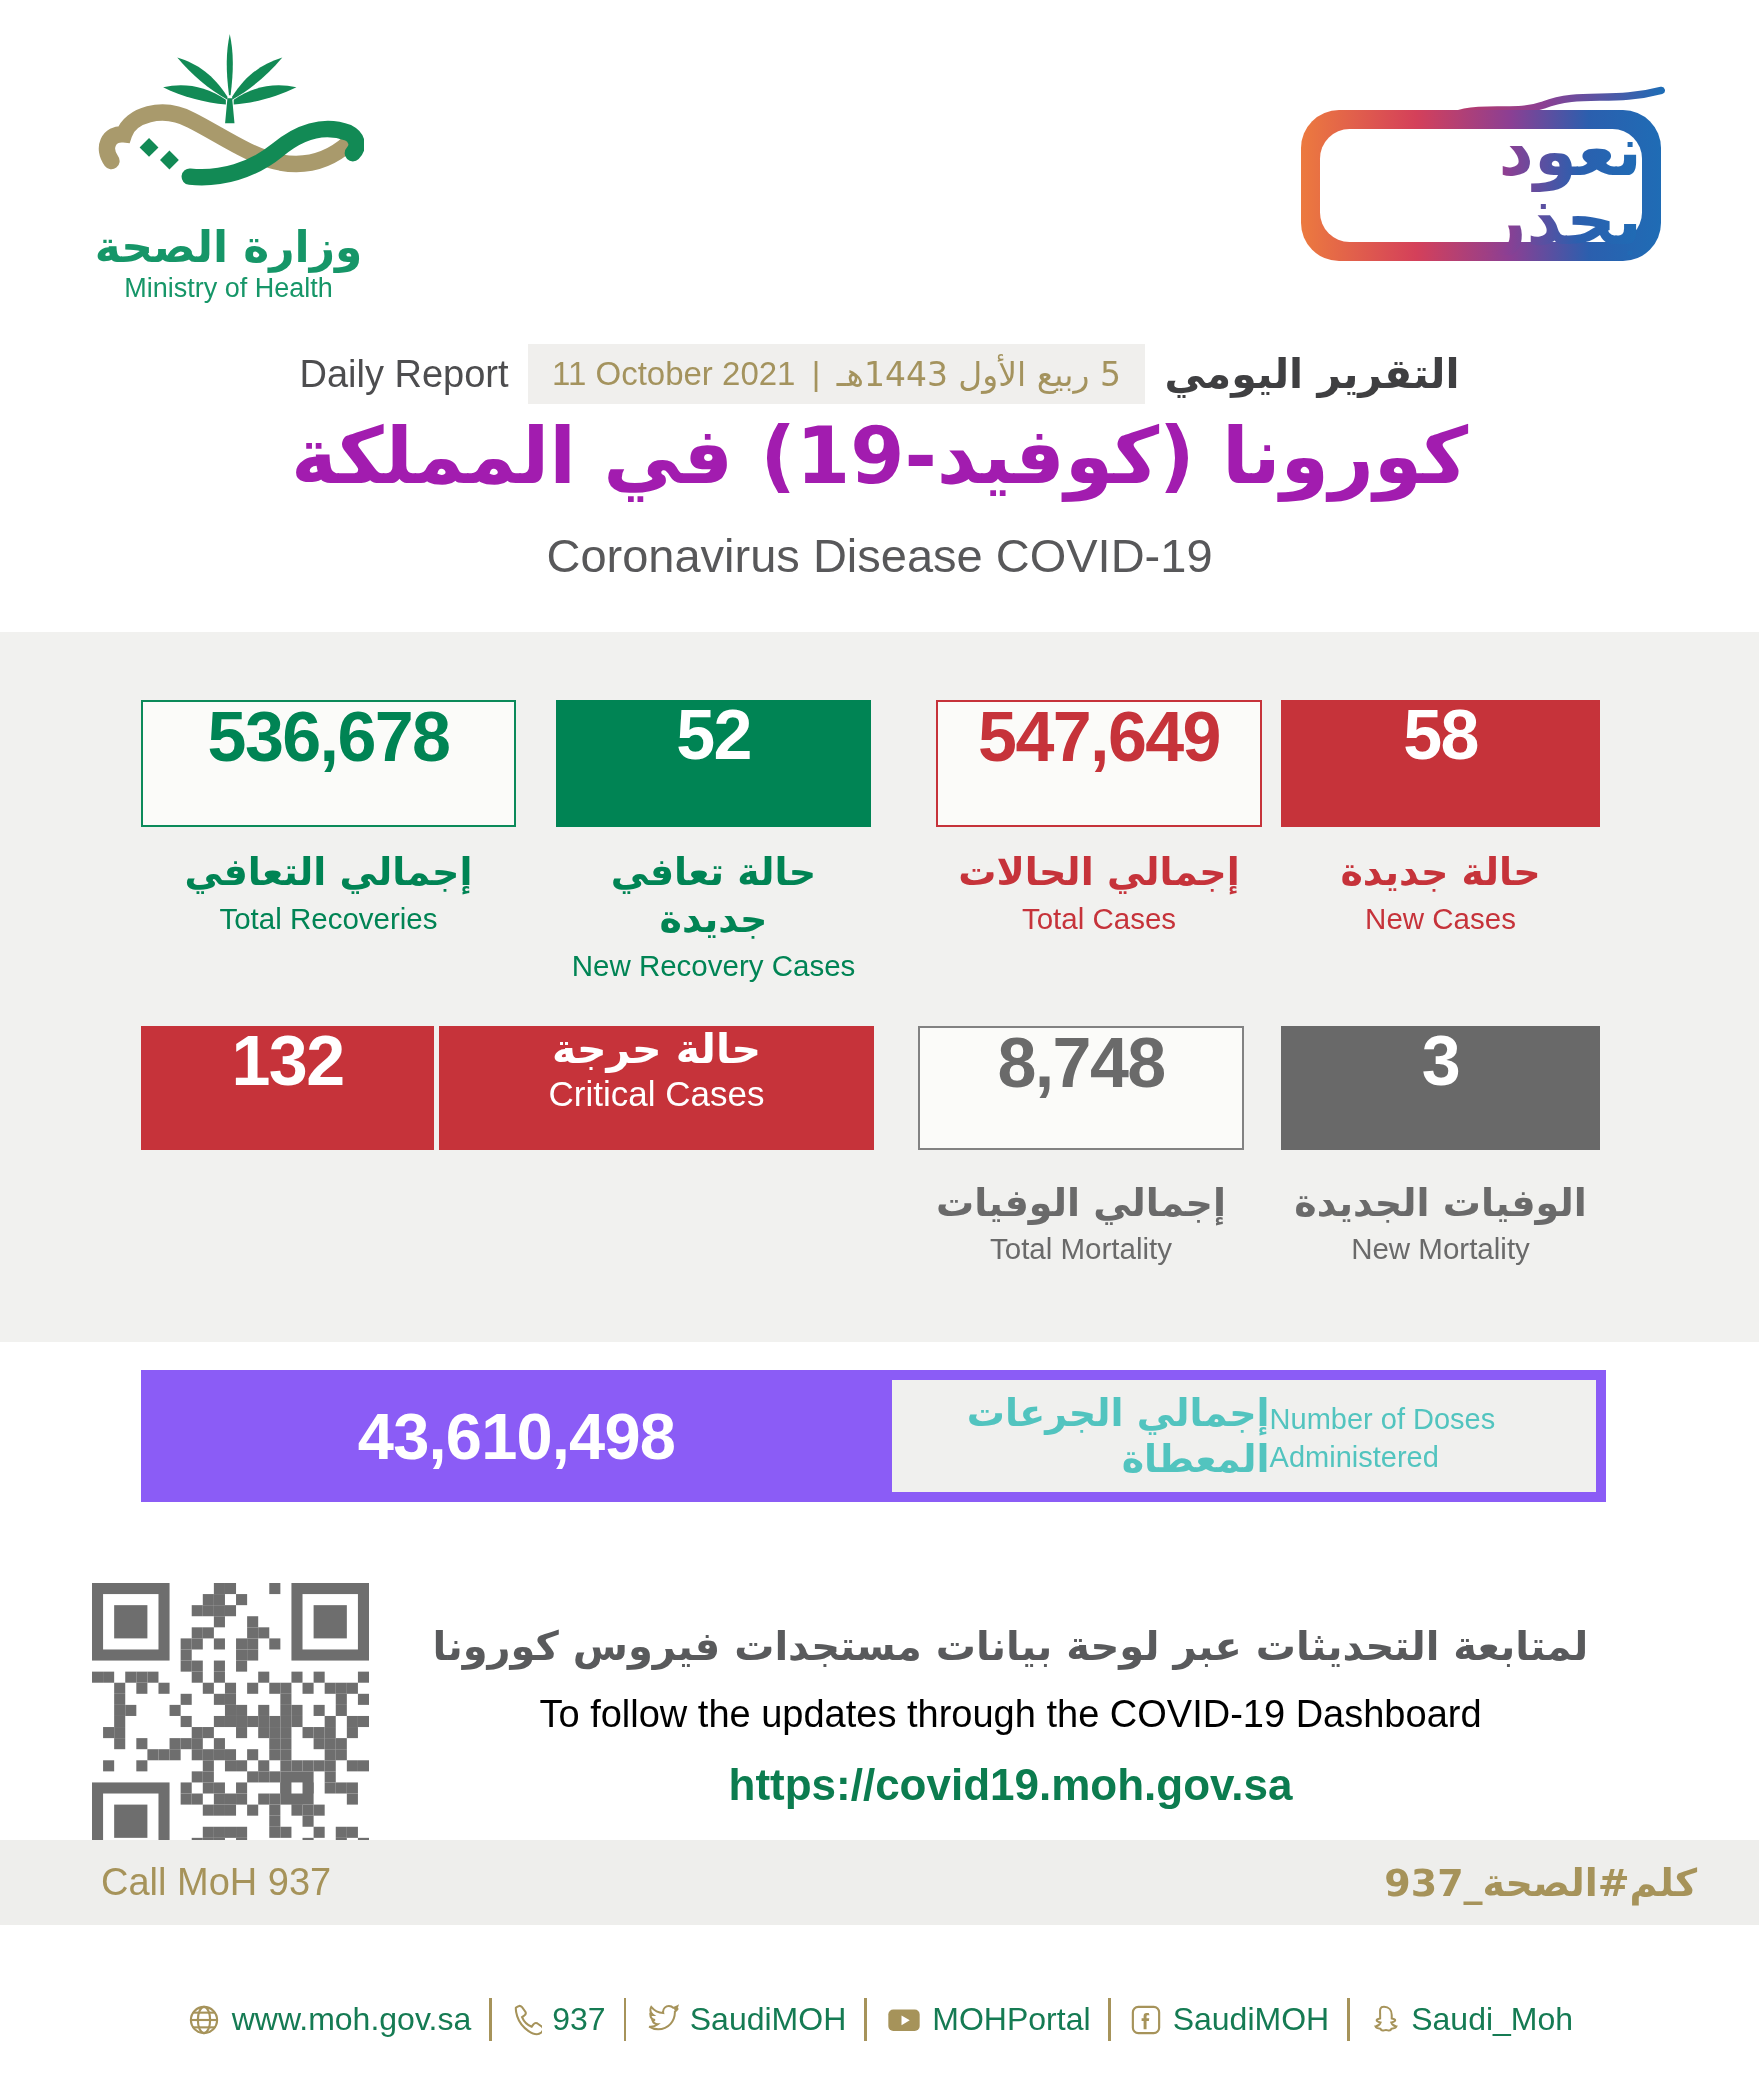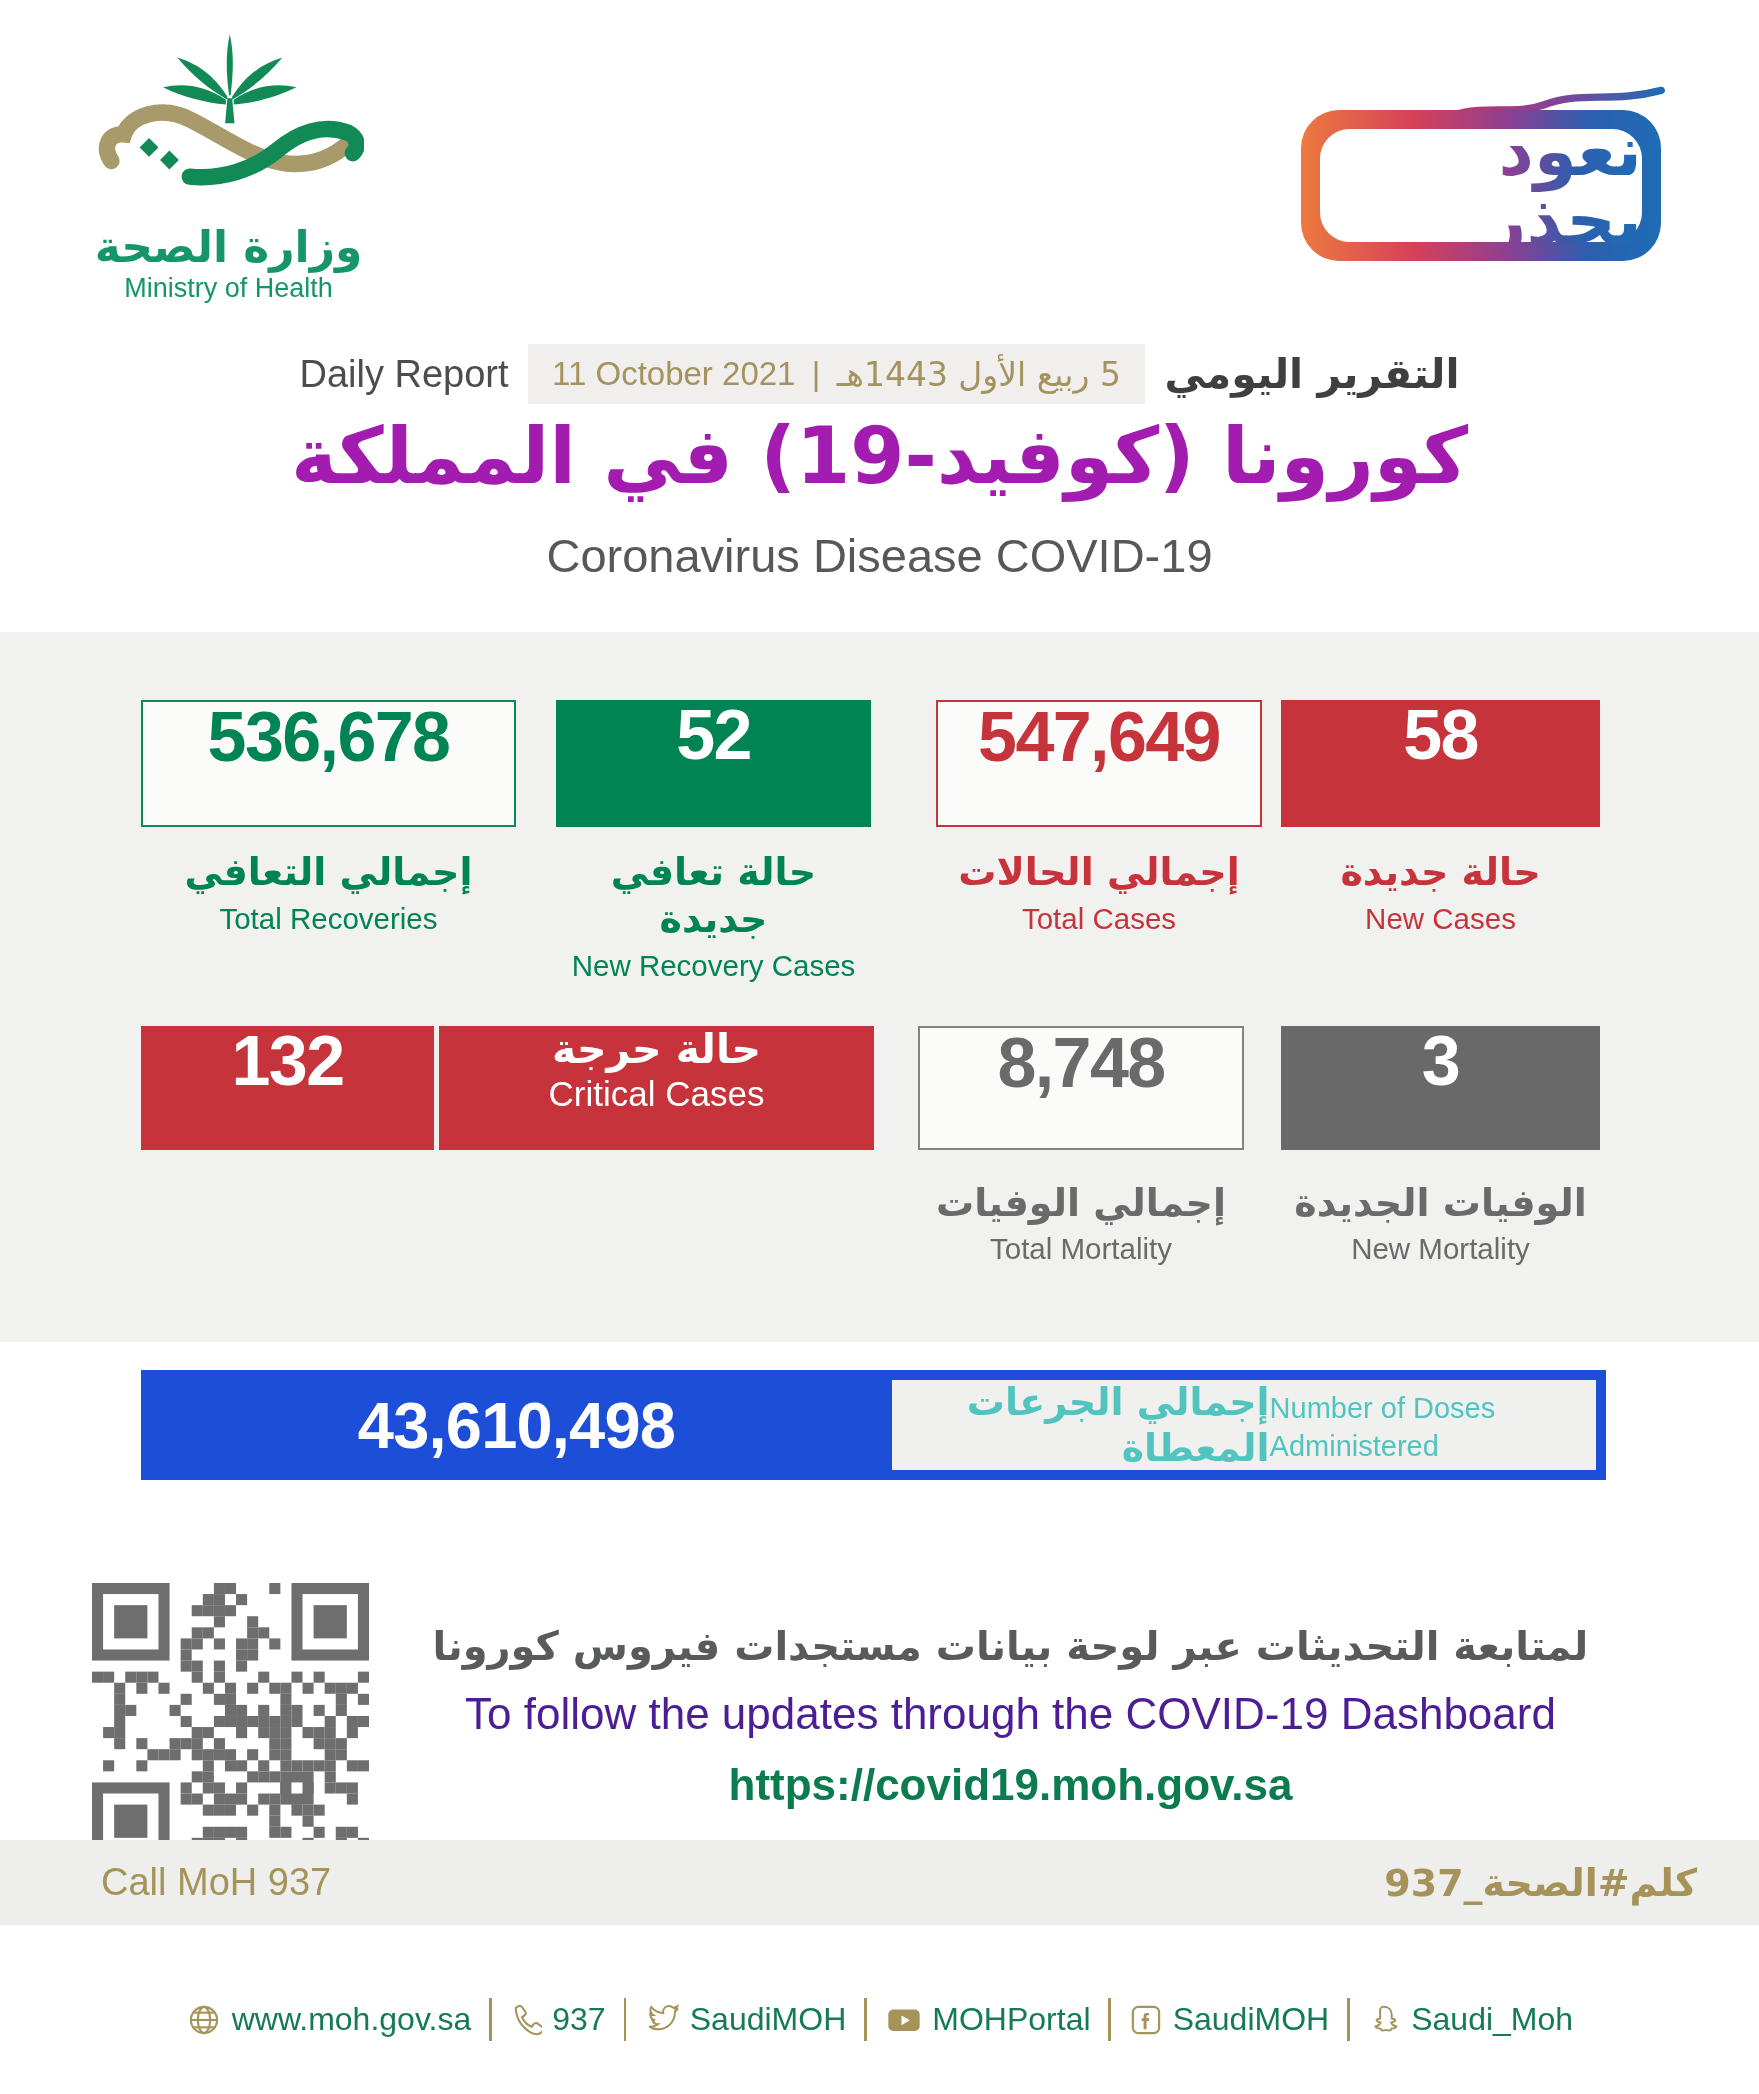--- a/index.html
+++ b/index.html
@@ -40,33 +40,33 @@
   .fill-red{background:#c6333a;}
   .fill-gray{background:#696969;}
   .num{font-size:70px;font-weight:bold;letter-spacing:-1.6px;line-height:1;}
   .t-green{color:#008454;} .t-red{color:#c6333a;} .t-gray{color:#6a6a6a;} .t-white{color:#ffffff;}
   .lbl-ar{font-size:38px;font-weight:bold;line-height:47px;margin-top:22px;}
   .lbl-en{font-size:29.5px;font-weight:500;line-height:36px;margin-top:4.9px;}
   .crit-ar{font-size:41px;font-weight:bold;color:#ffffff;line-height:47px;}
   .crit-en{font-size:35px;font-weight:500;color:#ffffff;line-height:41px;}
 
   
-  .doses-bar{position:absolute;left:141px;top:1370px;width:1465px;height:110px;background:#1d4ed8;}
+  .doses-bar{position:absolute;left:141px;top:1370px;width:1465px;height:132px;background:#8b5cf6;}
   .doses-num{position:absolute;left:0;top:0;width:751px;height:100%;display:flex;align-items:center;justify-content:center;
     font-size:65px;font-weight:bold;color:#ffffff;letter-spacing:-0.8px;}
   .doses-label-box{position:absolute;left:751px;right:9.8px;top:9.8px;bottom:9.8px;background:#f0f0ee;
     display:flex;flex-direction:row;align-items:center;justify-content:center;}
   .doses-ar{font-size:38px;font-weight:bold;color:#52c4bf;line-height:46px;}
   .doses-en{font-size:29px;font-weight:500;color:#52c4bf;line-height:38px;margin-top:3.3px;}
 
   
   .qr-wrap{position:absolute;left:92px;top:1583px;width:277px;height:277px;background:#ffffff;}
   .dash-text{position:absolute;left:368px;right:106px;top:1622px;text-align:center;}
   .dash-ar{font-size:40px;font-weight:600;color:#595a5c;line-height:49px;}
-  .dash-en{font-size:44px;font-weight:500;color:#4c1d95;line-height:46px;margin-top:19.6px;}
+  .dash-en{font-size:38px;font-weight:500;color:#000000;line-height:46px;margin-top:19.6px;}
   .dash-url{font-size:44px;font-weight:bold;color:#0c7c4f;margin-top:23px;}
 
   
   .call-row{position:absolute;left:0;top:1840px;width:100%;height:85px;background:#eeeeec;}
   .call-en{position:absolute;left:101px;top:0;height:85px;display:flex;align-items:center;font-size:38px;color:#a6935a;font-weight:500;}
   .call-ar{position:absolute;right:62px;top:0;height:85px;display:flex;align-items:center;font-size:38px;color:#a6935a;font-weight:bold;}
 
   
   .footer-row{position:absolute;left:0;top:1998px;width:100%;display:flex;justify-content:center;align-items:center;gap:13px;}
   .f-item{display:flex;align-items:center;gap:9.8px;}

